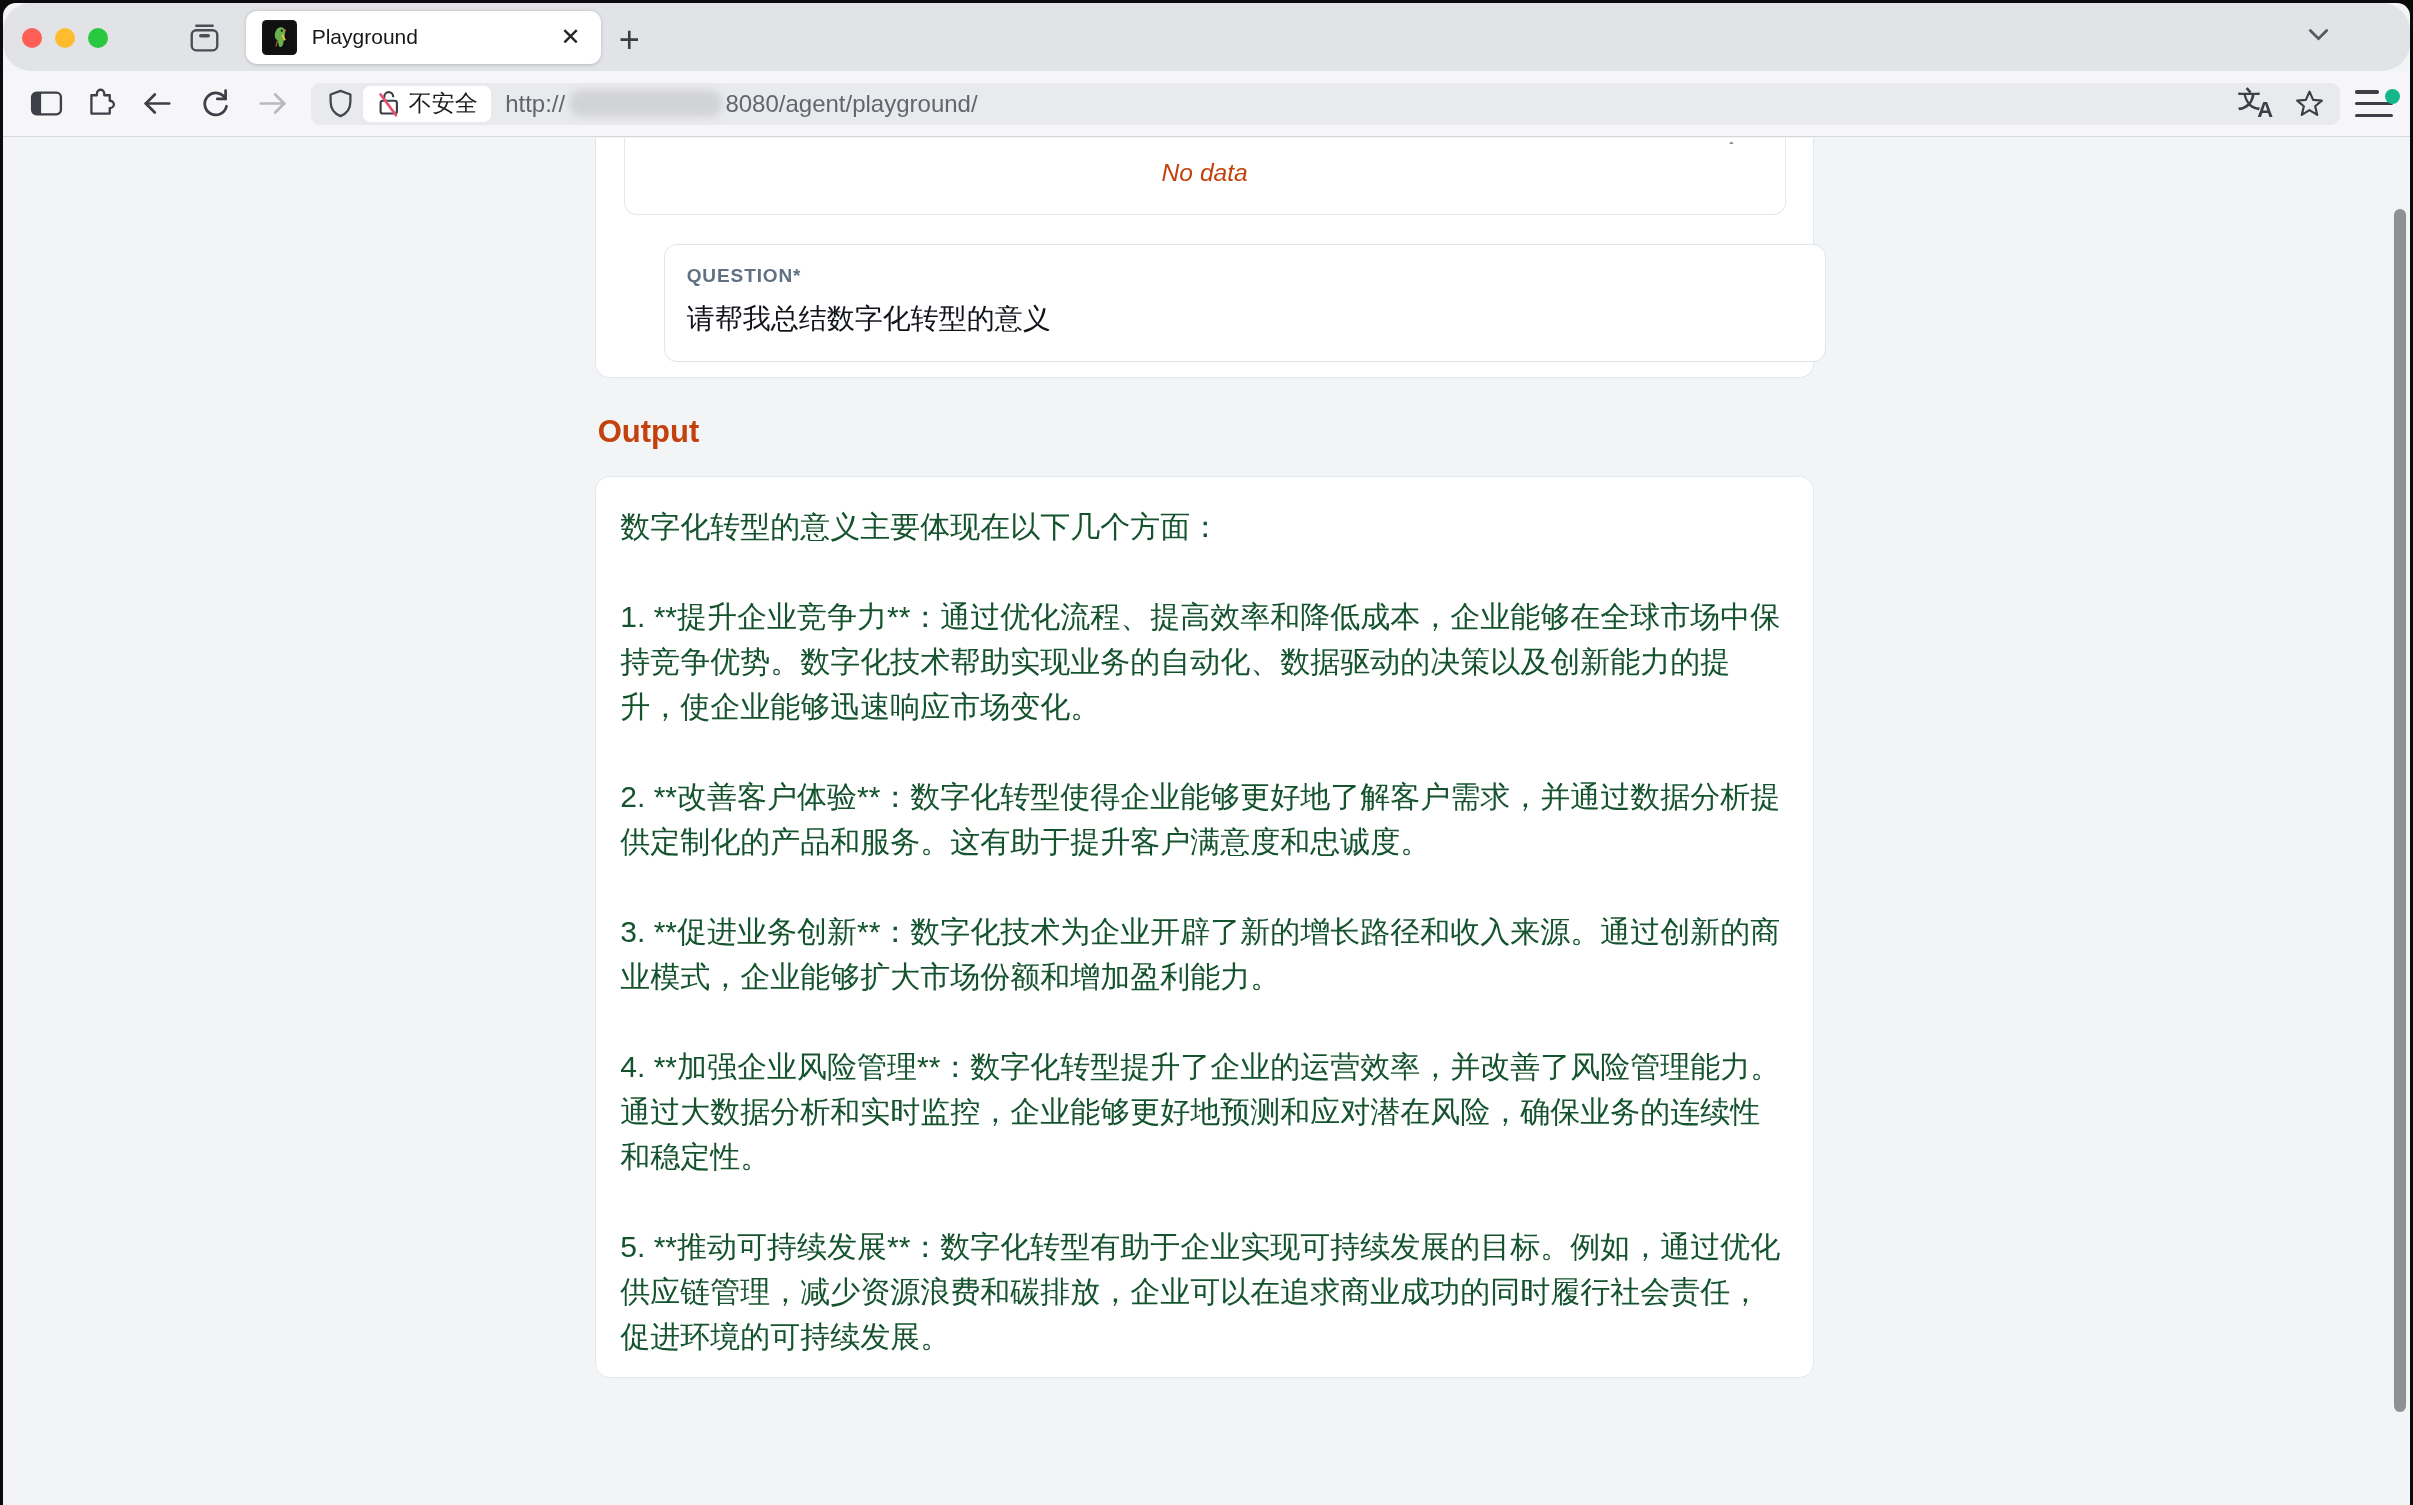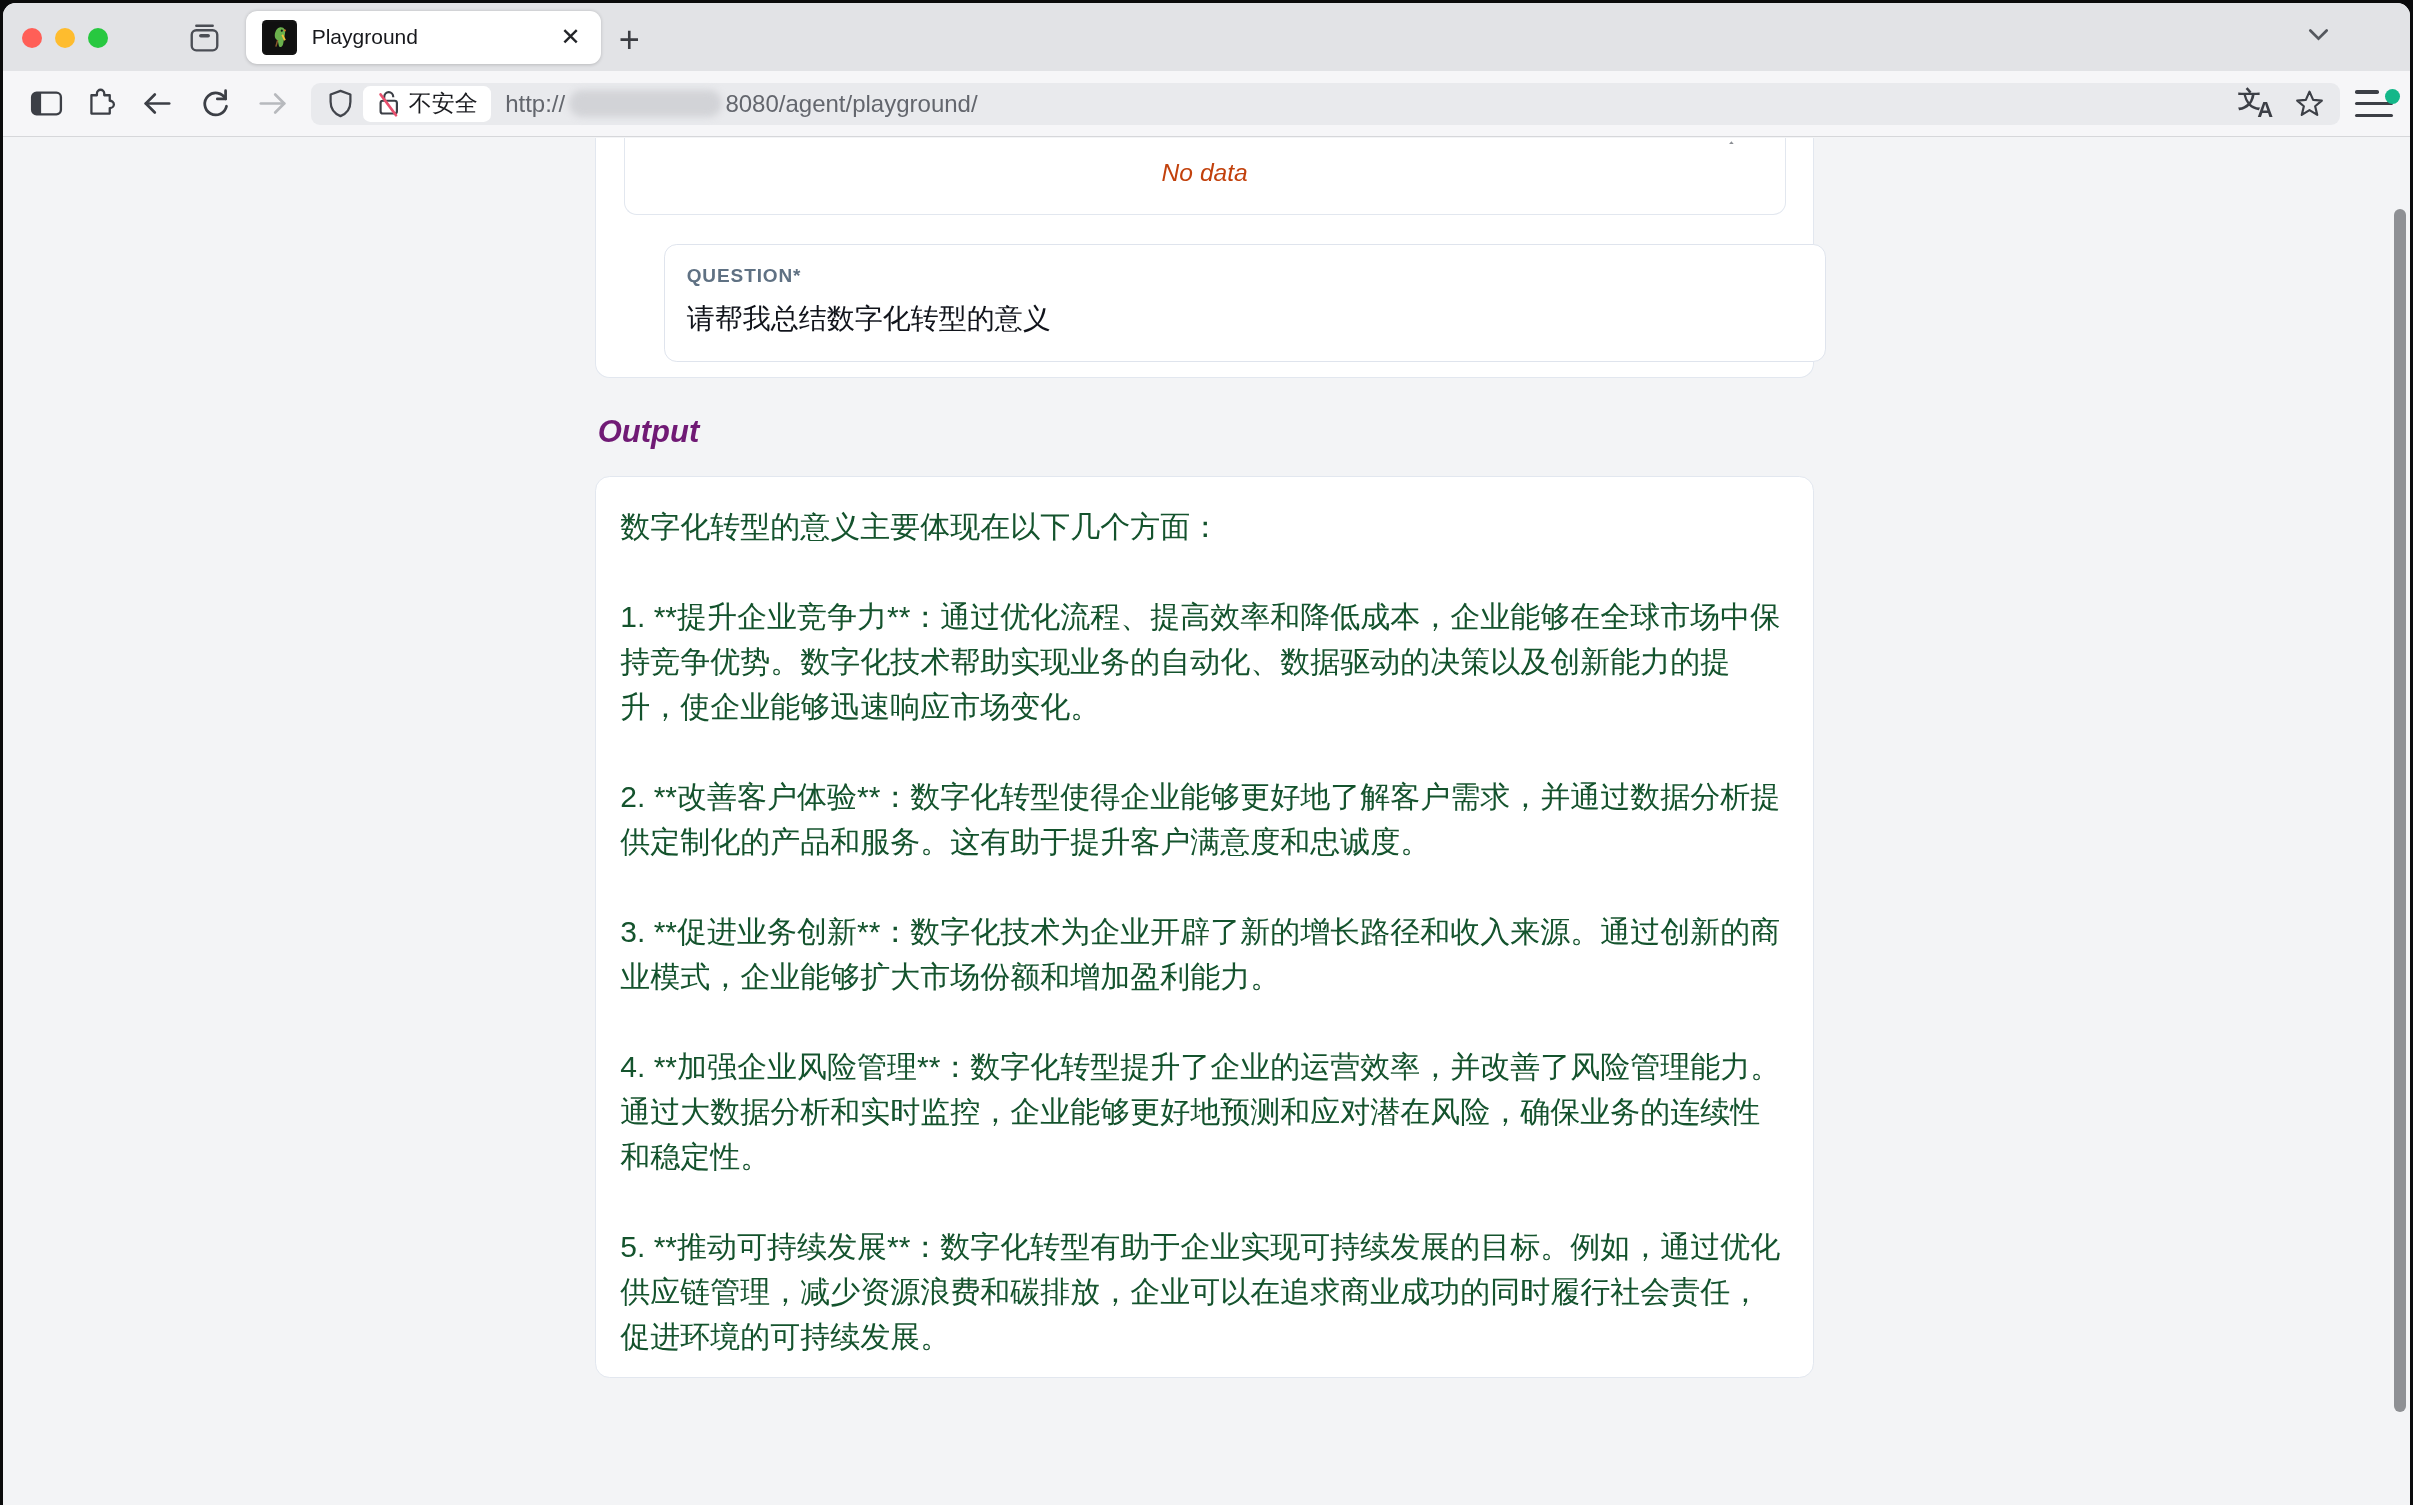--- a/index.html
+++ b/index.html
@@ -5,21 +5,21 @@
   * { margin:0; padding:0; box-sizing:border-box; }
   html,body { width:2413px; height:1506px; overflow:hidden; }
   body { background:#0b0b0c; font-family:"Liberation Sans","DejaVu Sans",sans-serif; }
 
   .window {
     position:absolute; left:2.7px; top:2.7px; right:2.7px; bottom:0;
     border-radius:12.8px 12.8px 0 0; overflow:hidden; background:#f3f4f6;
   }
 
   
-  .tabbar { position:absolute; left:0; top:0; right:0; height:68px; background:#e2e3e6; }
+  .tabbar { position:absolute; left:0; top:0; right:0; height:68px; background:#e2e3e6;border-radius:28px; }
   .traffic { position:absolute; top:25.5px; width:20px; height:20px; border-radius:50%; }
   .t-red   { left:19px;  background:#ff5f57; }
   .t-yellow{ left:52px;  background:#febc2e; }
   .t-green { left:85px;  background:#28c840; }
 
   .tabmgr { position:absolute; left:184px; top:20px; width:35px; height:31px; color:#4b4e55; }
 
   .tab {
     position:absolute; left:243px; top:8.2px; width:355px; height:53px;
     background:#ffffff; border-radius:11px; box-shadow:0 0.9px 3.6px rgba(0,0,0,.18);
@@ -89,21 +89,21 @@
   .nodata-text { margin-top:21px; font-size:24.6px; color:#c2410c;font-style:italic; }
   .clipped-chevron { position:absolute; right:47px; top:0.9px; width:12.8px; height:5.5px; overflow:hidden; color:#8b8e94; }
 
   .question-box {
     position:absolute; left:28px; top:106px; width:1162px; height:118px;
     border:0.9px solid #dfe4ed; border-radius:12.8px; background:#ffffff; padding:20px 22px;margin-left:40px;
   }
   .question-label { font-size:19px; font-weight:700; letter-spacing:0.9px; color:#5f7183; }
   .question-value { margin-top:13.7px; font-size:28px; color:#10131a; }
 
-  .output-title { position:absolute; left:595px; top:276px; font-size:31px; font-weight:700; color:#701a75;font-style:italic; }
+  .output-title { position:absolute; left:595px; top:276px; font-size:31px; font-weight:700; color:#c2410c; }
 
   .output-card {
     position:absolute; left:592px; top:338px; width:1219px; background:#ffffff;
     border:0.9px solid #e2e7ef; border-radius:14.6px; padding:27px 24px 18px 24.6px;
   }
   .output-card p {
     font-size:30px; line-height:45px; color:#14532d; word-break:break-all; margin-bottom:45px;
   }
   .output-card p:last-child { margin-bottom:0; }
 

